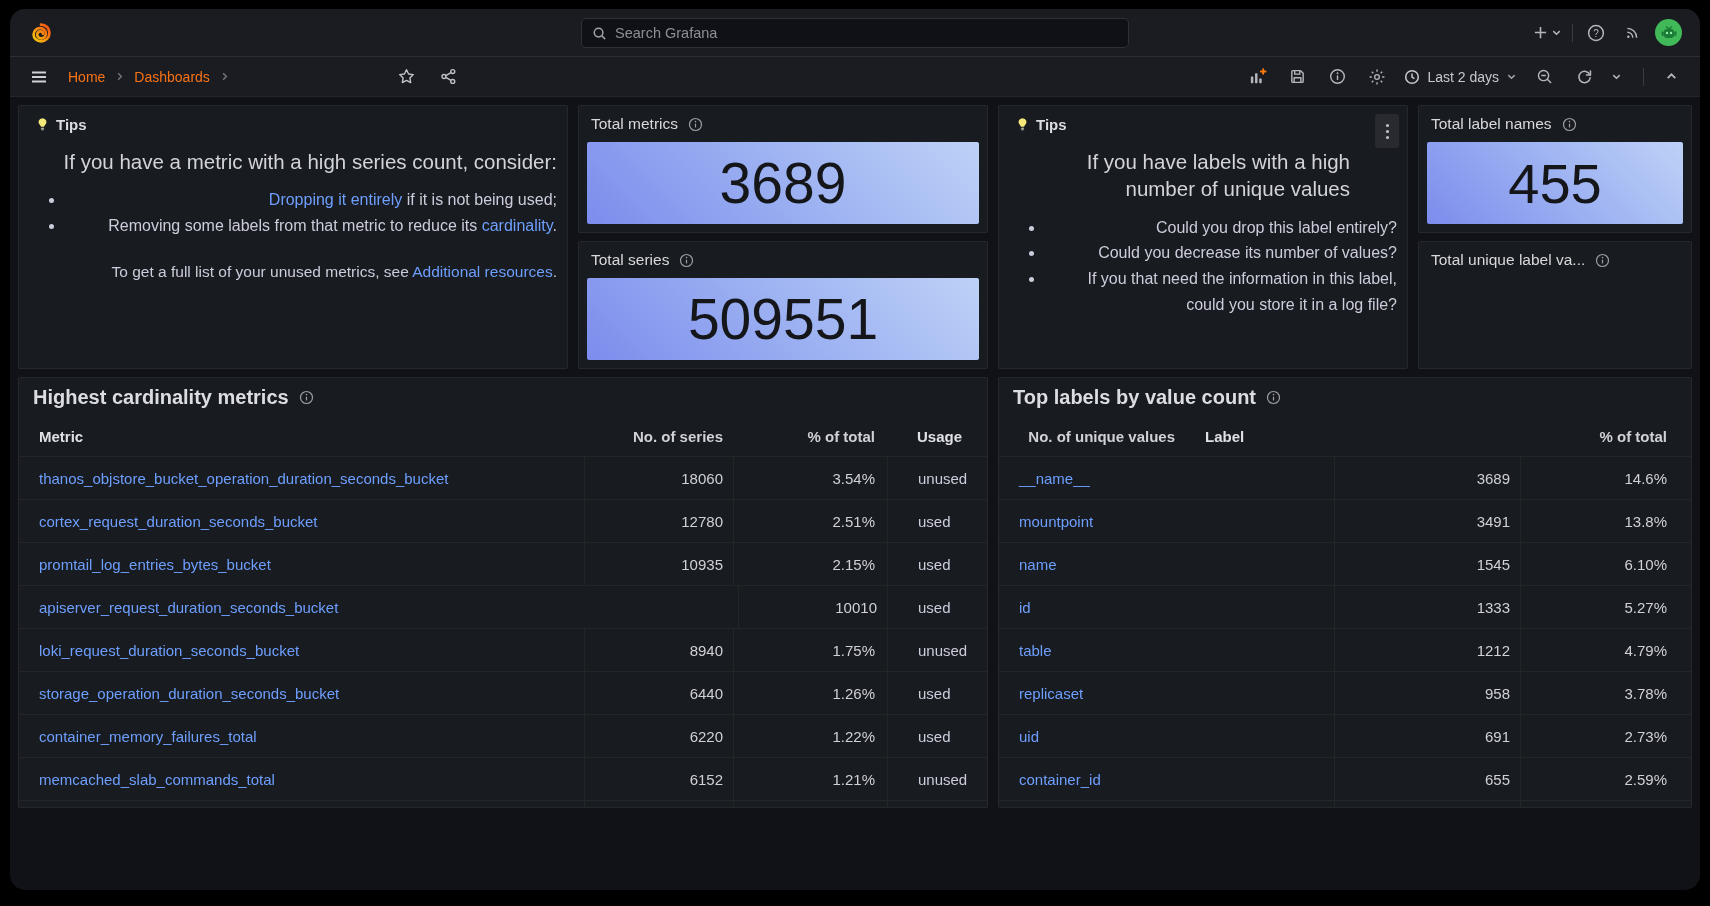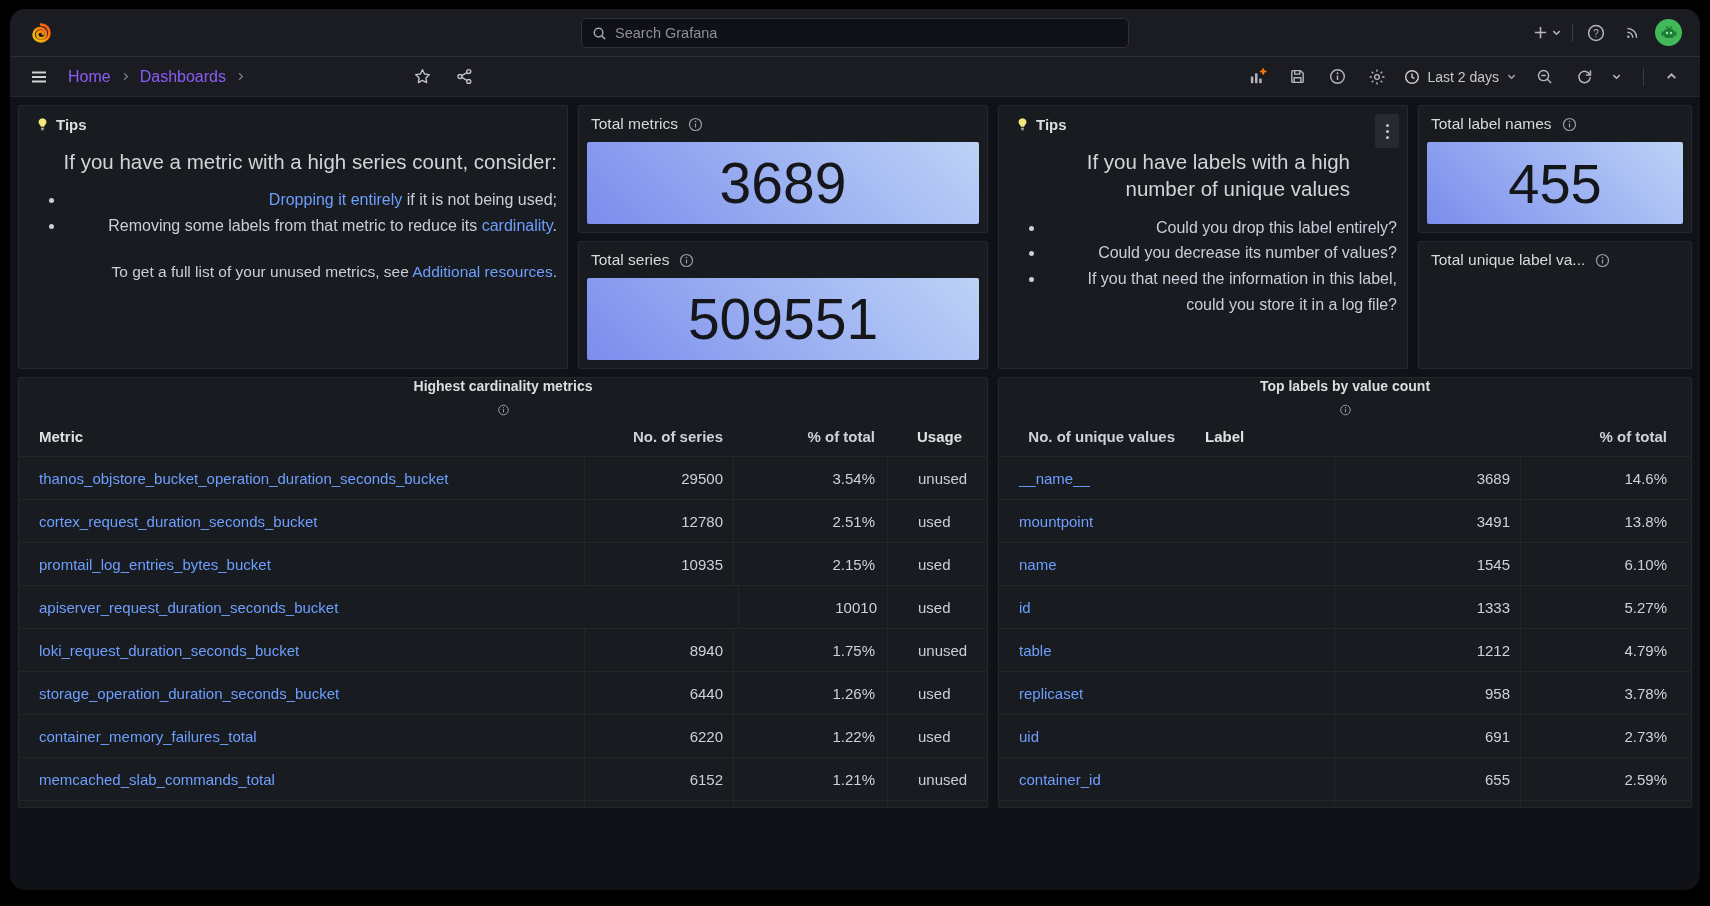--- a/index.html
+++ b/index.html
@@ -22,21 +22,21 @@
   .nav-right { margin-left:auto; display:flex; align-items:center; gap:10px; }
   .ibtn { display:flex; align-items:center; justify-content:center; min-width:26px; height:28px;
           color:#b4b5bc; cursor:pointer; gap:3px; }
   .divider { width:1px; height:18px; background:rgba(204,204,220,0.18); }
   .avatar { width:27px; height:27px; border-radius:50%; background:#41b958; display:flex;
             align-items:center; justify-content:center; overflow:hidden; }
 
   
   .toolbar { height:40px; background:#1b1c21; display:flex; align-items:center; padding:0 16px;
              border-bottom:1px solid rgba(204,204,220,0.06); }
-  .crumb { font-size:16px; color:#8b5cf6; font-weight:500; cursor:pointer; }
+  .crumb { font-size:14px; color:#f97316; font-weight:500; cursor:pointer; }
   .crumb.secondary { font-weight:400; }
   .crumb-sep { margin:0 9px; display:flex; color:#73747c; }
   .tb-left { display:flex; align-items:center; }
   .tb-mid { display:flex; align-items:center; gap:16px; margin-left:155px; }
   .tb-right { margin-left:auto; display:flex; align-items:center; gap:14px; }
   .time-picker { display:flex; align-items:center; gap:7px; color:#c7c8cd; font-size:14px;
                  font-weight:500; cursor:pointer; }
 
   
   .dashboard { padding:8px;text-align:right; }
@@ -72,21 +72,21 @@
   .tips-footer { margin-top:24px; font-size:15.5px; color:#ccccdc; }
   a.link { color:#6e9fff; text-decoration:none; cursor:pointer; }
   .kebab { position:absolute; top:8px; right:8px; width:24px; height:34px; background:#282a30;
            border-radius:3px; display:flex; align-items:center; justify-content:center;
            color:#c3c4cb; font-size:14px; letter-spacing:0; cursor:pointer; }
   .kebab span { display:flex; flex-direction:column; gap:3px; }
   .kebab i { width:3px; height:3px; border-radius:50%; background:#c3c4cb; }
 
   
   .table-title { height:38px; display:flex; align-items:center; gap:10px; padding:0 14px;
-                 font-size:14px; font-weight:600; color:#dcdde2;flex-direction:column; }
+                 font-size:20px; font-weight:600; color:#dcdde2; }
   .thead { display:flex; height:40px; align-items:center; font-size:15px; font-weight:600;
            color:#e0e1e6; }
   .trow { display:flex; height:43px; align-items:center; font-size:15px; border-top:1px solid #232529; }
   .trow.partial { height:10px; }
   .cell { display:flex; align-items:center; height:100%; }
   .num { justify-content:flex-end; color:#d0d1d8; }
   .trow .cb { border-left:1px solid #232529; }
   a.metric { color:#6e9fff; font-weight:500; text-decoration:none; cursor:pointer; }
   
   .lt .c1 { flex:1; padding-left:20px; min-width:0; }
@@ -383,21 +383,21 @@
           <div class="cell c1">Metric</div>
           <div class="cell c2 num">No. of series</div>
           <div class="cell c3 num">% of total</div>
           <div class="cell c4">Usage</div>
         </div>
         <div>
           <div class="trow lt">
             <div class="cell c1">
                   <a class="metric">thanos_objstore_bucket_operation_duration_seconds_bucket</a>
                 </div>
-            <div class="cell c2 num cb">29500</div>
+            <div class="cell c2 num cb">18060</div>
             <div class="cell c3 num cb">3.54%</div>
             <div class="cell c4 cb">unused</div>
           </div>
           <div class="trow lt">
             <div class="cell c1">
                   <a class="metric">cortex_request_duration_seconds_bucket</a>
                 </div>
             <div class="cell c2 num cb">12780</div>
             <div class="cell c3 num cb">2.51%</div>
             <div class="cell c4 cb">used</div>

